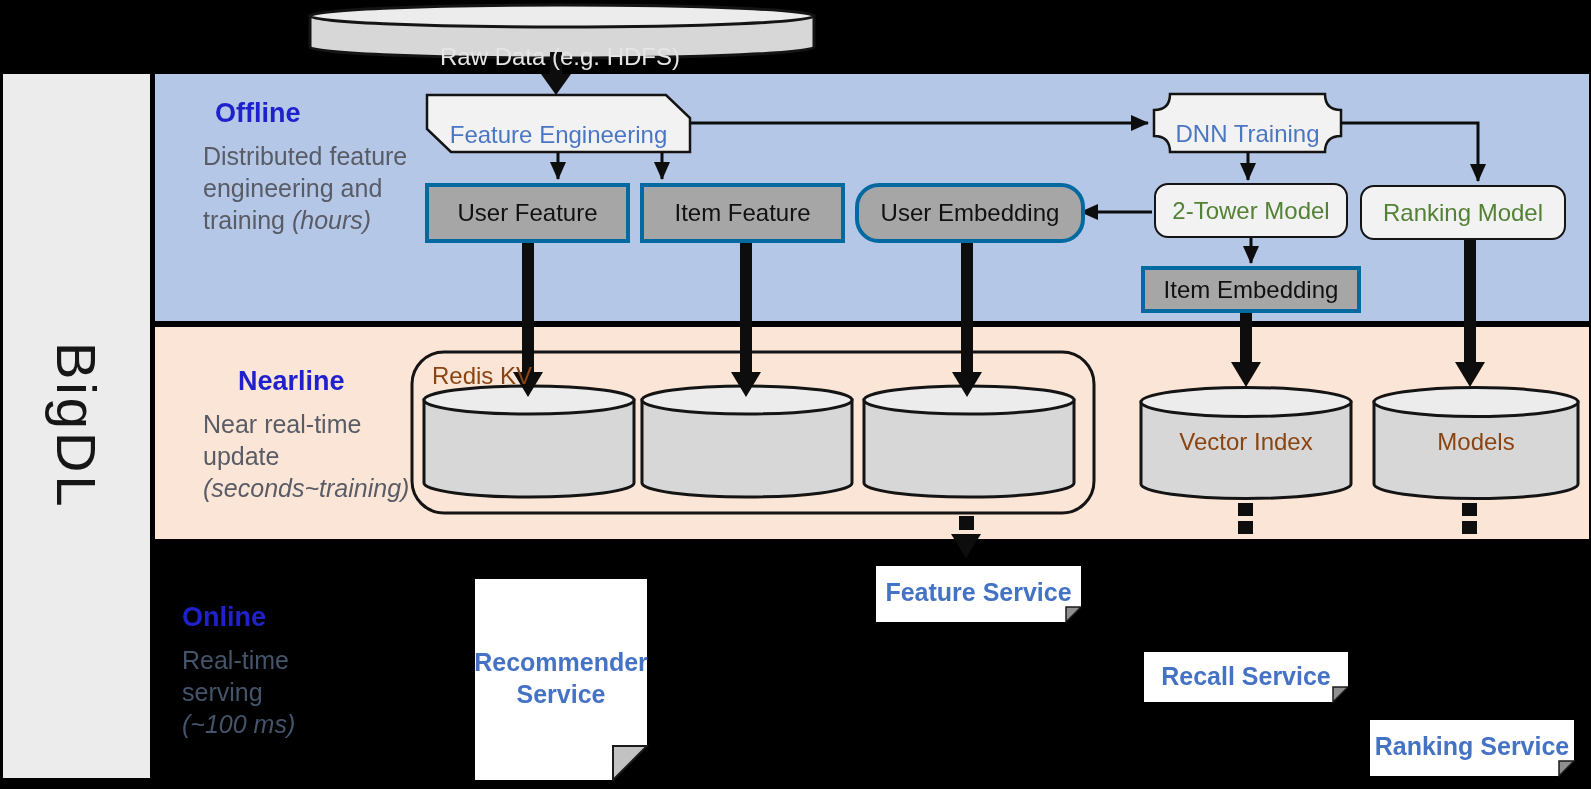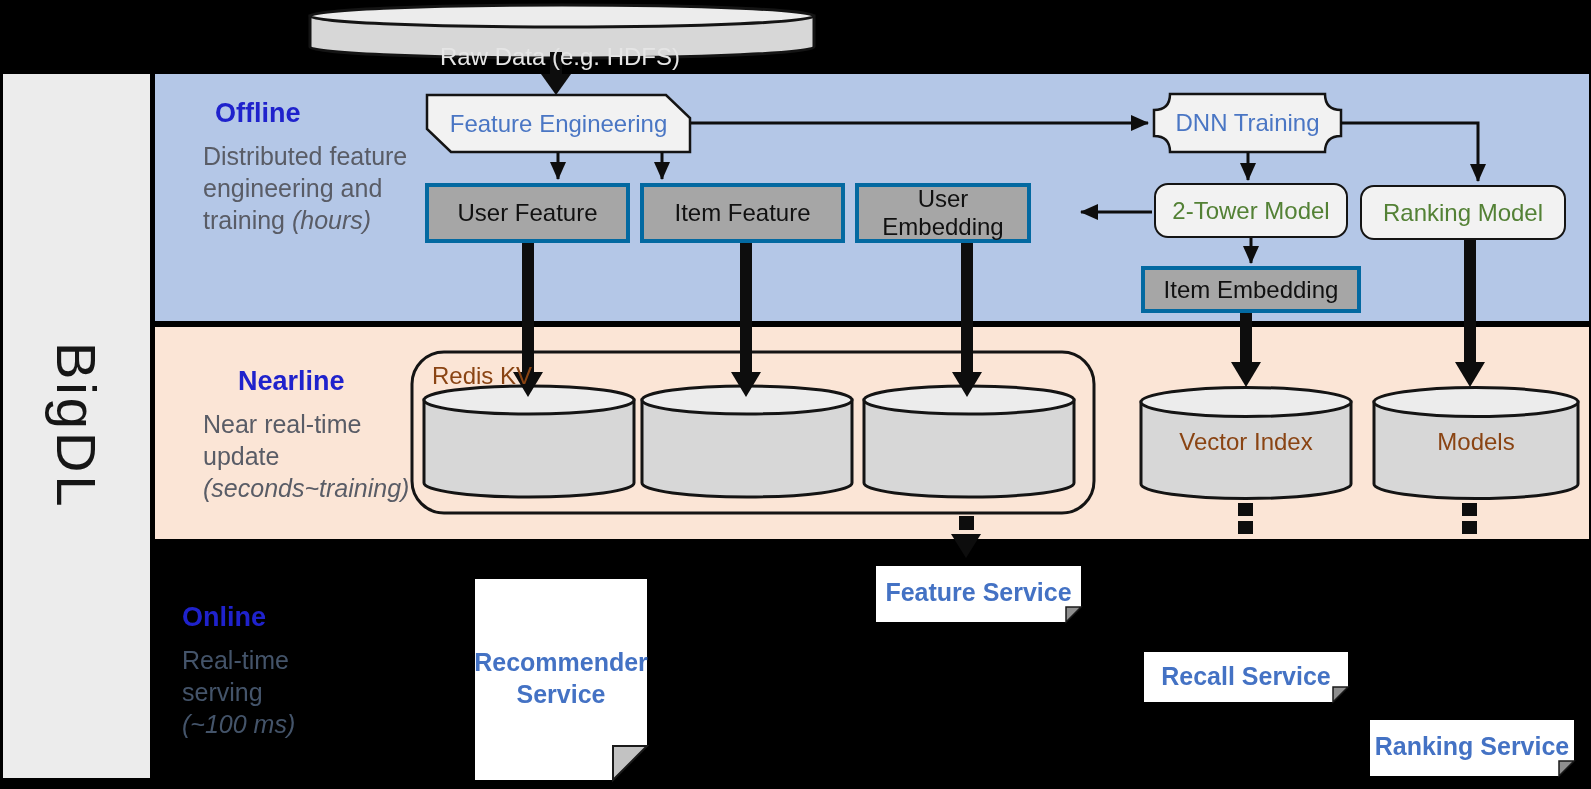--- a/index.html
+++ b/index.html
@@ -41,21 +41,21 @@
   .band-desc.online{color:var(--online-muted-text);}
   .band-desc em{font-style:italic;}
   
   .node{position:absolute;display:flex;align-items:center;justify-content:center;
     font-size:24px;text-align:center;box-sizing:border-box;}
   .gray-box{background:var(--box-gray);border:4px solid #0369a1;color:#111;}
   .round-box{background:var(--box-light);border:2.5px solid #141414;border-radius:14px;color:var(--model-text);}
   
   .overlay-label{position:absolute;display:flex;align-items:center;justify-content:center;
     font-size:24px;text-align:center;pointer-events:none;}
-  .blue-text{color:var(--process-text);}
+  .blue-text{color:var(--process-text);margin-top:11px;}
   .brown-text{color:var(--storage-text);}
   .service-text{color:var(--service-text);font-size:25px;font-weight:bold;}
   .black-text{color:#e5e5e5;margin-top:24px;}
   svg#wires{position:absolute;left:0;top:0;z-index:5;pointer-events:none;}
   .layer-labels{z-index:6;}
   .thin{stroke:var(--line-color);stroke-width:3;fill:none;}
   .thick{stroke:var(--line-color);stroke-width:12;fill:none;}
   .head{fill:var(--line-color);stroke:none;}
   .shape-light{fill:var(--box-light);stroke:#141414;stroke-width:2.5;}
   .cyl-body{fill:var(--cylinder-fill);stroke:#141414;stroke-width:3;}
@@ -185,21 +185,21 @@
         <rect class="head" x="1238" y="521" width="15" height="13"></rect>
     </g>
     <g>
       <rect class="head" x="1462" y="503" width="15" height="13"></rect>
         <rect class="head" x="1462" y="521" width="15" height="13"></rect>
     </g>
   </svg>
 
   <div class="node gray-box layer-labels" style="left:425px;top:183px;width:205px;height:60px;">User Feature</div>
   <div class="node gray-box layer-labels" style="left:640px;top:183px;width:205px;height:60px;">Item Feature</div>
-  <div class="node gray-box layer-labels" style="left:855px;top:183px;width:176px;height:60px;">User Embedding</div>
+  <div class="node gray-box layer-labels" style="left:855px;top:183px;width:230px;height:60px;border-radius:24px;">User Embedding</div>
   <div class="node gray-box layer-labels" style="left:1141px;top:266px;width:220px;height:47px;">Item Embedding</div>
   <div class="node round-box layer-labels" style="left:1154px;top:183px;width:194px;height:55px;">2-Tower Model</div>
   <div class="node round-box layer-labels" style="left:1360px;top:185px;width:206px;height:55px;">Ranking Model</div>
 
   <div class="overlay-label black-text layer-labels" style="left:330px;top:14px;width:460px;height:38px;">Raw Data (e.g. HDFS)</div>
   <div class="overlay-label blue-text layer-labels" style="left:427px;top:97px;width:263px;height:53px;">Feature Engineering</div>
   <div class="overlay-label blue-text layer-labels" style="left:1154px;top:96px;width:187px;height:54px;">DNN Training</div>
   <div class="overlay-label brown-text layer-labels" style="left:432px;top:354px;width:130px;height:44px;justify-content:flex-start;">Redis KV</div>
   <div class="overlay-label brown-text layer-labels" style="left:1141px;top:424px;width:210px;height:36px;">Vector Index</div>
   <div class="overlay-label brown-text layer-labels" style="left:1374px;top:424px;width:204px;height:36px;">Models</div>

